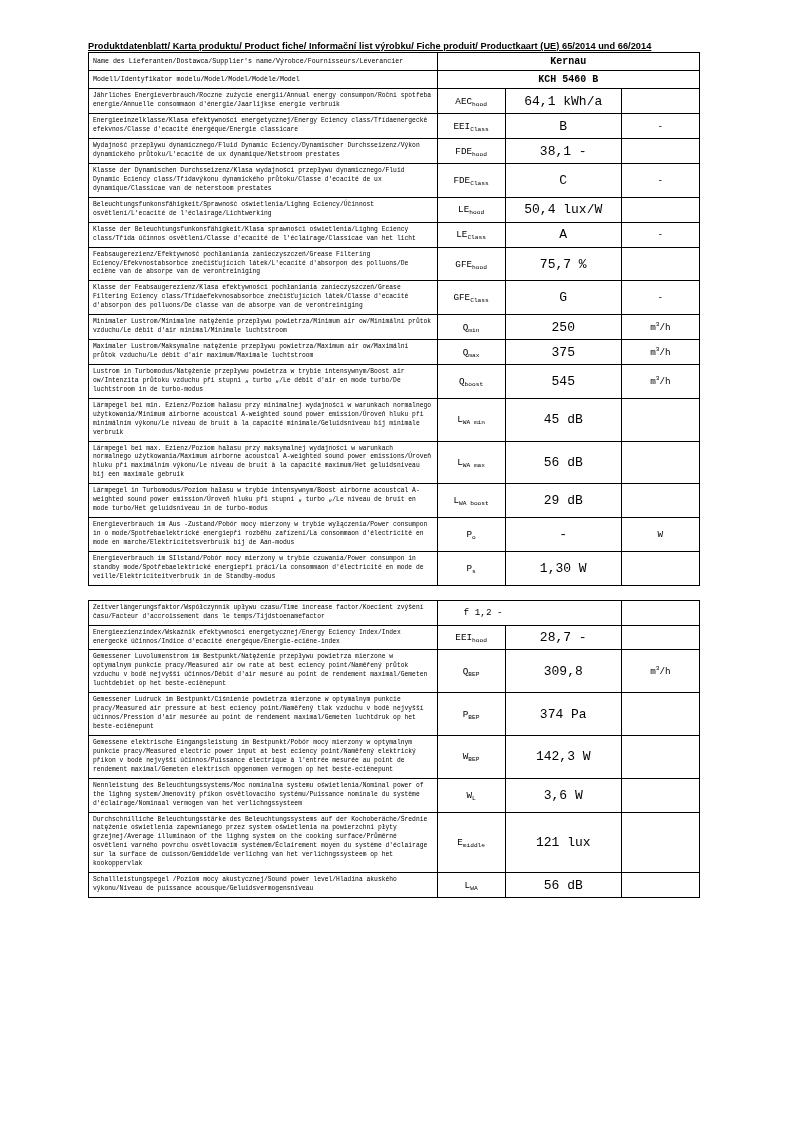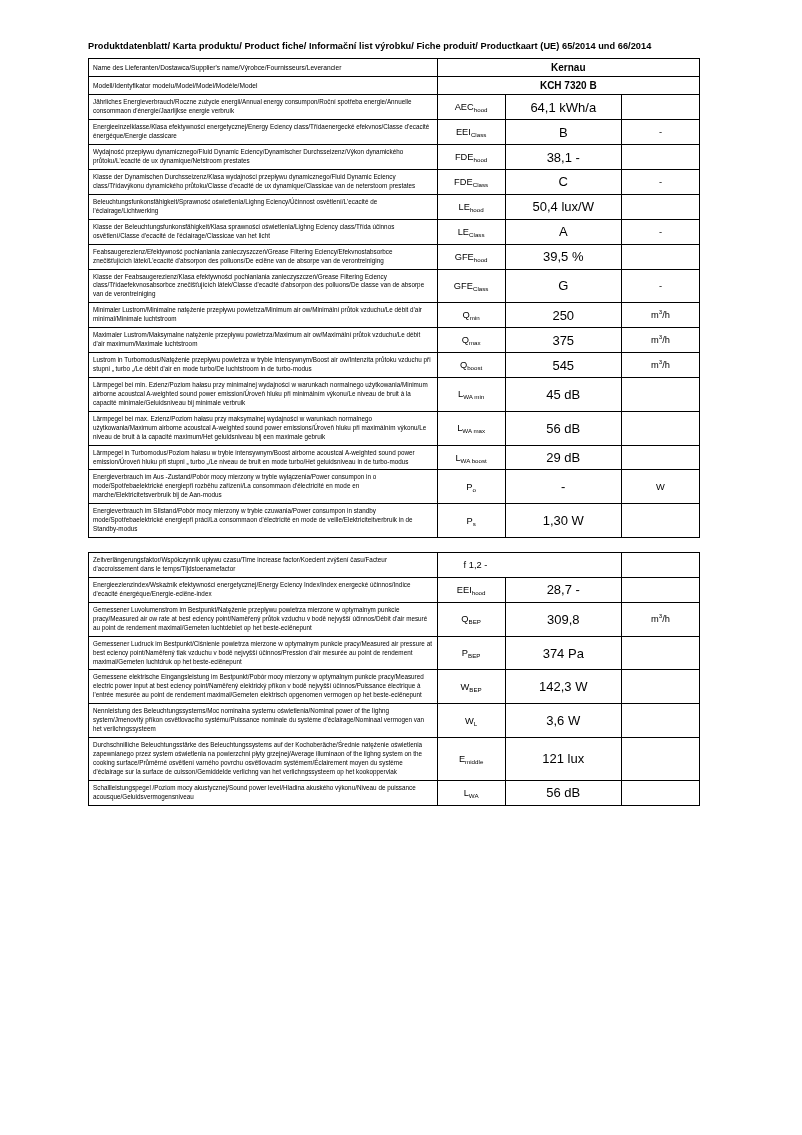--- a/index.html
+++ b/index.html
@@ -17,27 +17,28 @@
   .page {
     position: absolute;
     left: 88px;
     top: 40px;
     width: 612px;
   }
   .doc-title {
     font-size: 9.2px;
     font-weight: bold;
     line-height: 1.35;
-    margin-bottom: 6px;
     letter-spacing: 0.05px;
+    text-decoration: underline;
   }
   table.fiche {
     border-collapse: collapse;
     width: 612px;
     table-layout: fixed;
+    font-family: Liberation Mono, monospace;
   }
   table.fiche td {
     border: 1px solid #000000;
     vertical-align: middle;
     padding: 3px 4px 3px 4px;
   }
   td.desc {
     font-size: 6.3px;
     line-height: 1.42;
     text-align: left;
@@ -106,21 +107,21 @@
         <col class="col-unit">
     </colgroup>
     <tbody>
 
       <tr>
         <td class="desc hdr-name">Name des Lieferanten/Dostawca/Supplier's name/Výrobce/Fournisseurs/Leverancier</td>
         <td class="hdr-val" colspan="3">Kernau</td>
       </tr>
       <tr>
         <td class="desc hdr-name">Modell/Identyfikator modelu/Model/Model/Modèle/Model</td>
-        <td class="hdr-val" colspan="3">KCH 7320 B</td>
+        <td class="hdr-val" colspan="3">KCH 5460 B</td>
       </tr>
 
       <tr>
         <td class="desc">Jährliches Energieverbrauch/Roczne zużycie energii/Annual energy consumpon/Roční spotřeba energie/Annuelle consommaon d'énergie/Jaarlijkse energie verbruik</td>
         <td class="sym"><span>AEC</span><sub>hood</sub></td>
         <td class="val">64,1 kWh/a</td>
         <td class="unit"></td>
       </tr>
       <tr>
         <td class="desc">Energieeinzelklasse/Klasa efektywności energetycznej/Energy Eciency class/Třídaenergecké efekvnos/Classe d'ecacité énergéque/Energie classicare</td>
@@ -148,21 +149,21 @@
       </tr>
       <tr>
         <td class="desc">Klasse der Beleuchtungsfunkonsfähigkeit/Klasa sprawności oświetlenia/Lighng Eciency class/Třída účinnos osvětlení/Classe d'ecacité de l'éclairage/Classicae van het licht</td>
         <td class="sym"><span>LE</span><sub>Class</sub></td>
         <td class="val">A</td>
         <td class="unit">-</td>
       </tr>
       <tr>
         <td class="desc">Feabsaugerezienz/Efektywność pochłaniania zanieczyszczeń/Grease Filtering Eciency/Efekvnostabsorbce znečišťujících látek/L'ecacité d'absorpon des polluons/De eciëne van de absorpe van de verontreiniging</td>
         <td class="sym"><span>GFE</span><sub>hood</sub></td>
-        <td class="val">39,5 %</td>
+        <td class="val">75,7 %</td>
         <td class="unit"></td>
       </tr>
       <tr>
         <td class="desc">Klasse der Feabsaugerezienz/Klasa efektywności pochłaniania zanieczyszczeń/Grease Filtering Eciency class/Třídaefekvnosabsorbce znečišťujících látek/Classe d'ecacité d'absorpon des polluons/De classe van de absorpe van de verontreiniging</td>
         <td class="sym"><span>GFE</span><sub>Class</sub></td>
         <td class="val">G</td>
         <td class="unit">-</td>
       </tr>
       <tr>
         <td class="desc">Minimaler Lustrom/Minimalne natężenie przepływu powietrza/Minimum air ow/Minimální průtok vzduchu/Le débit d'air minimal/Minimale luchtstroom</td>

